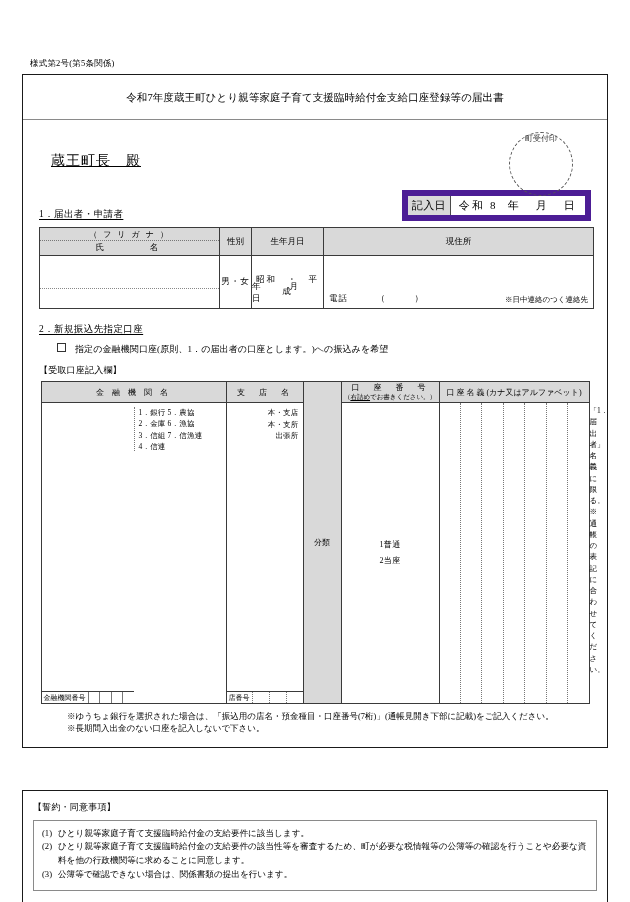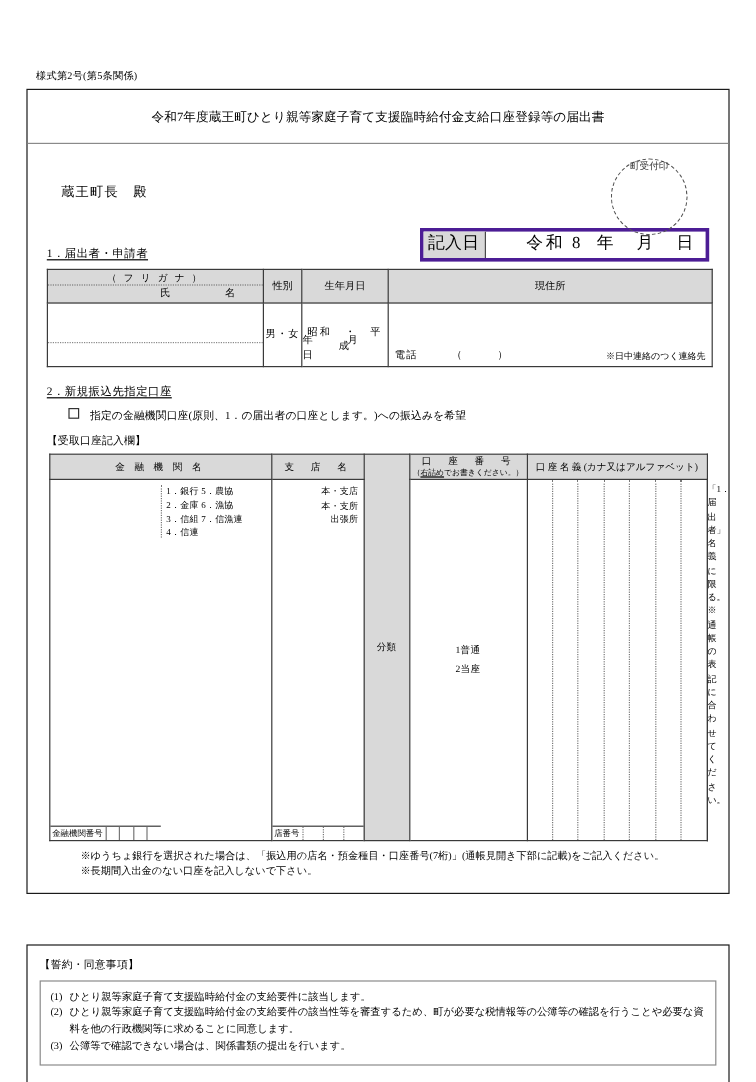--- a/index.html
+++ b/index.html
@@ -36,24 +36,25 @@
     letter-spacing:.1px;
     border-bottom:1px solid #8a8a8a;
   }
   .body-pad{padding:10px 16px 12px 16px;}
 
   .addressee-row{
     position:relative;
     height:56px;
   }
   .addressee{
-    font-size:11px;
+    font-size:14px;
     letter-spacing:1px;
     padding-top:22px;
     padding-left:12px;
+    text-decoration:underline;
   }
   .stamp-circle{
     position:absolute;
     right:18px;top:2px;
     width:62px;height:62px;
     border:1px dashed #555;
     border-radius:50%;
     display:flex;align-items:flex-start;justify-content:center;
     font-size:8px;
     color:#333;
@@ -66,24 +67,23 @@
     margin-top:4px;
   }
   .sec-title{
     font-size:9.5px;
     text-decoration:underline;
     text-underline-offset:2px;
     letter-spacing:.4px;
   }
   .date-box{
     display:flex;
-    border:3px solid #4c1d95;
-    font-size:14px;
+    border:6px solid #4c1d95;
+    font-size:11px;
     line-height:1;
-    gap:26px;
   }
   .date-label{
     background:#d9d9d9;
     padding:4px 4px;
     border-right:1px solid #4a4a4a;
     letter-spacing:.3px;
   }
   .date-value{
     padding:4px 8px;
     letter-spacing:2.2px;
@@ -115,21 +115,21 @@
     padding:0;
   }
   .furi-top{
     text-align:center;
     font-size:8px;
     letter-spacing:2px;
     padding:1px 0 0 0;
     border-bottom:1px dotted #777;
   }
   .furi-bot{
-    text-align:right;
+    text-align:center;
     font-size:8.5px;
     letter-spacing:5px;
     padding:1px 18px;
   }
   .name-cell{
     height:52px;
     padding:0;
     position:relative;
   }
   .name-dotline{

